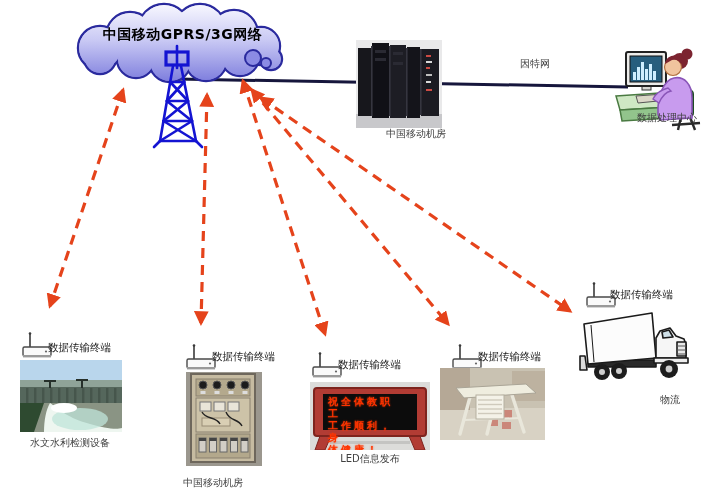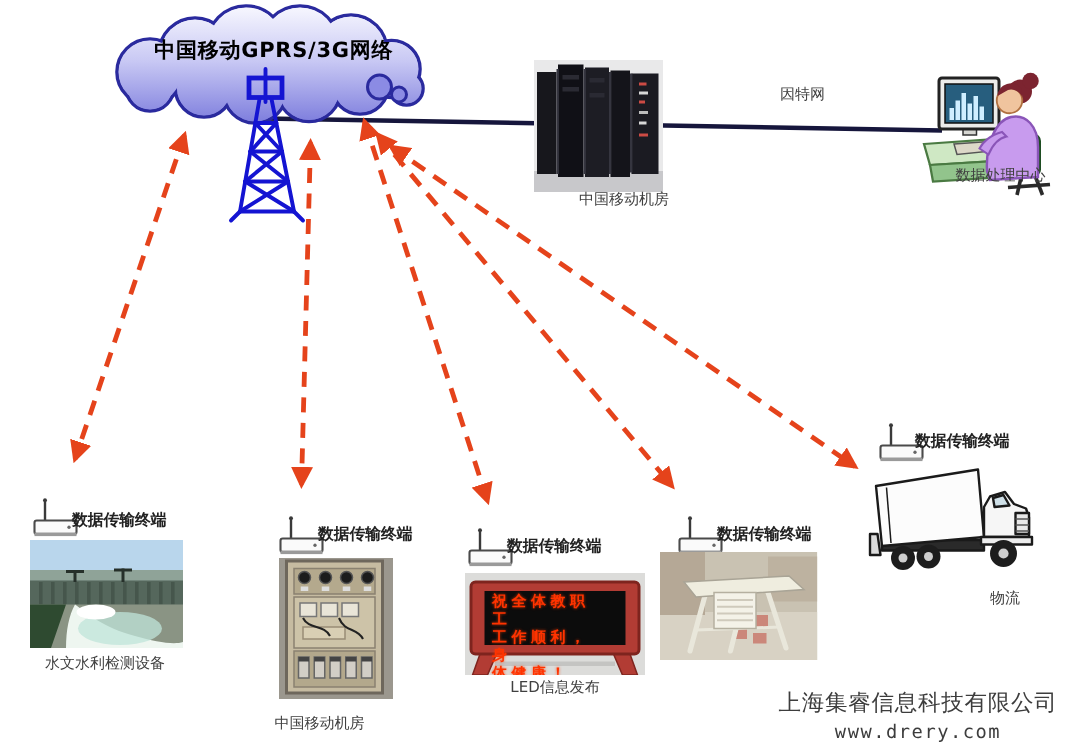--- a/index.html
+++ b/index.html
@@ -13,21 +13,21 @@
   *{box-sizing:border-box;}
   #canvas{
     position:relative;width:718px;height:500px;background:#ffffff;
     font-family:"DejaVu Sans","Liberation Sans",sans-serif;color:#1a1a1a;
     overflow:hidden;margin:0 auto;
   }
   .abs{position:absolute;}
   .lbl{position:absolute;text-align:center;line-height:1.15;}
   .node-lbl{font-size:10px;color:#404040;}
   .cloud-lbl{font-size:14px;font-weight:bold;color:#000000;letter-spacing:.5px;}
-  .term-lbl{font-size:10.5px;font-weight:bold;color:#222;white-space:nowrap;text-align:left;}
+  .term-lbl{font-size:10.5px;font-weight:normal;color:#222;white-space:nowrap;text-align:left;}
   .photo{position:absolute;overflow:hidden;}
   .photo svg{display:block;}
   #led-text{
     position:absolute;left:14px;top:13px;width:73px;height:36px;
     font-size:10px;line-height:12px;font-weight:bold;color:var(--led-text);
     letter-spacing:3px;text-align:left;padding:1px 0 0 4px;
     text-shadow:0 0 2px rgba(255,60,0,.8);
   }
   #led-text span{display:block;}
   #footer{
@@ -388,18 +388,14 @@
           <circle cx="43" cy="71" r="8" fill="#1d1d1d"></circle>
           <circle cx="93" cy="69" r="9" fill="#1d1d1d"></circle>
         <circle cx="26" cy="72" r="3" fill="#cfcfcf"></circle>
           <circle cx="43" cy="71" r="3" fill="#cfcfcf"></circle>
           <circle cx="93" cy="69" r="3.4" fill="#cfcfcf"></circle>
       </g>
     </svg>
   </div>
   <div class="lbl node-lbl" style="left:600px;top:394px;width:80px;text-align:right;">物流</div>
 
-  <div id="footer">
-    <div class="company">上海集睿信息科技有限公司</div>
-    <div class="site">www.drery.com</div>
-  </div>
 
 </div>
 
 </body></html>

